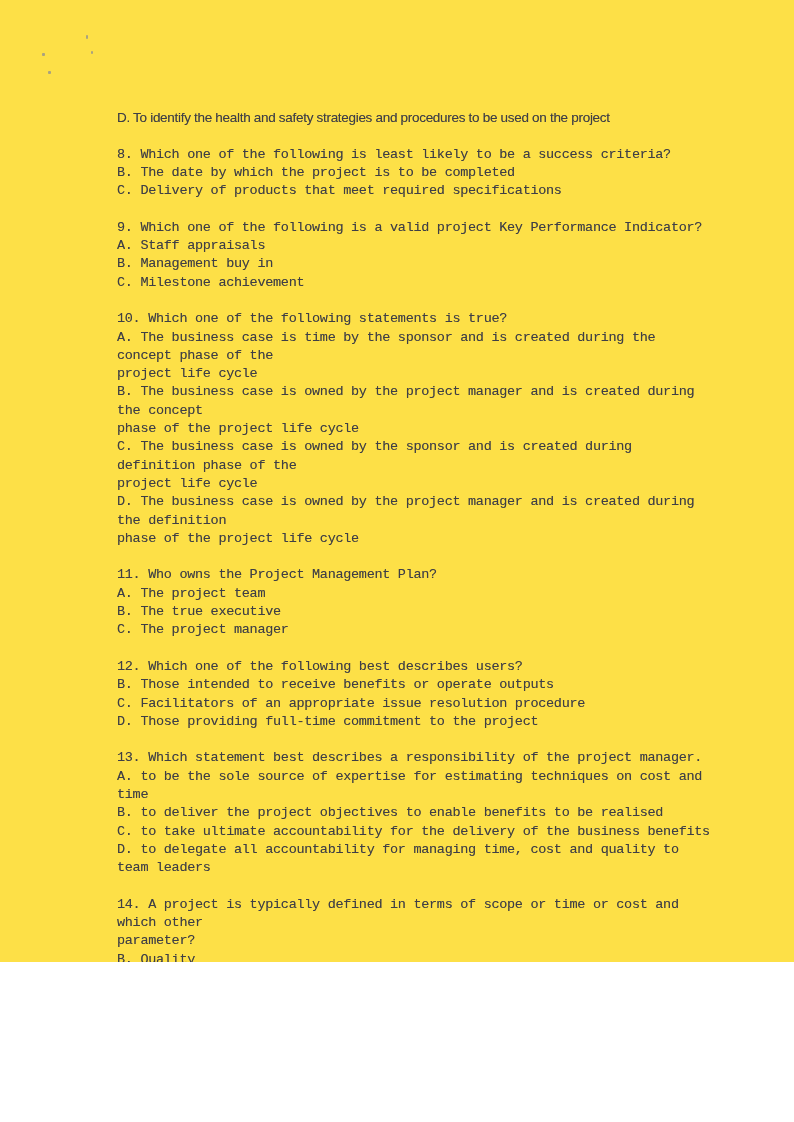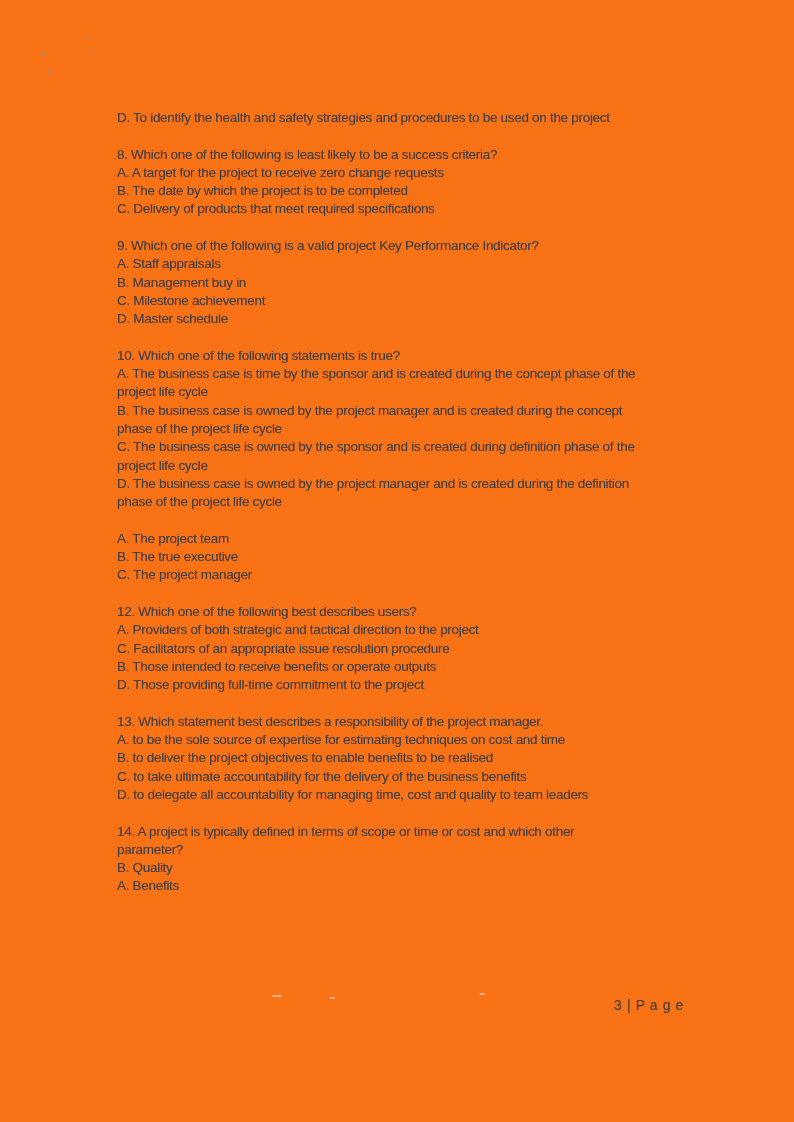--- a/index.html
+++ b/index.html
@@ -3,22 +3,22 @@
 <meta charset="utf-8">
 <style>
   html, body {
     margin: 0;
     padding: 0;
     background: #ffffff;
   }
   .page {
     position: relative;
     width: 794px;
-    height: 1122px;
-    background: #f97316;
+    height: 962px;
+    background: #fde047;
     font-family: "Liberation Sans", sans-serif;
     color: #3f3f46;
     overflow: hidden;
   }
   .content {
     position: absolute;
     left: 117px;
     top: 109px;
     width: 600px;
   }
@@ -28,20 +28,21 @@
     line-height: 18.3px;
     letter-spacing: -0.3px;
     white-space: pre-wrap;
     text-shadow: 0 0 0.5px rgba(63,63,70,0.45);
   }
   .orphan-line {
     margin-bottom: 18.3px;
   }
   .question-block {
     margin-bottom: 18.3px;
+    font-family: Liberation Mono, monospace;
   }
   .footer {
     position: absolute;
     top: 997px;
     right: 110px;
     font-size: 14px;
     letter-spacing: 0.6px;
     color: #3f3f46;
     text-shadow: 0 0 0.5px rgba(63,63,70,0.4);
   }
@@ -64,52 +65,50 @@
   <div class="speck speck-faint" style="left:272px; top:995px; width:10px; height:2px;"></div>
   <div class="speck speck-faint" style="left:330px; top:997px; width:5px; height:2px;"></div>
   <div class="speck speck-faint" style="left:479px; top:993px; width:6px; height:2px;"></div>
 
   <div class="content">
     <p class="line orphan-line">D. To identify the health and safety strategies and procedures to be used on the project</p>
 
     <div id="questions">
         <div class="question-block">
           <p class="line">8. Which one of the following is least likely to be a success criteria?</p>
-          <p class="line">A. A target for the project to receive zero change requests</p>
           <p class="line">B. The date by which the project is to be completed</p>
           <p class="line">C. Delivery of products that meet required specifications</p>
         </div>
         <div class="question-block">
           <p class="line">9. Which one of the following is a valid project Key Performance Indicator?</p>
           <p class="line">A. Staff appraisals</p>
           <p class="line">B. Management buy in</p>
           <p class="line">C. Milestone achievement</p>
-          <p class="line">D. Master schedule</p>
         </div>
         <div class="question-block">
           <p class="line">10. Which one of the following statements is true?</p>
           <p class="line">A. The business case is time by the sponsor and is created during the concept phase of the
 project life cycle</p>
           <p class="line">B. The business case is owned by the project manager and is created during the concept
 phase of the project life cycle</p>
           <p class="line">C. The business case is owned by the sponsor and is created during definition phase of the
 project life cycle</p>
           <p class="line">D. The business case is owned by the project manager and is created during the definition
 phase of the project life cycle</p>
         </div>
         <div class="question-block">
+          <p class="line">11. Who owns the Project Management Plan?</p>
           <p class="line">A. The project team</p>
           <p class="line">B. The true executive</p>
           <p class="line">C. The project manager</p>
         </div>
         <div class="question-block">
           <p class="line">12. Which one of the following best describes users?</p>
-          <p class="line">A. Providers of both strategic and tactical direction to the project</p>
+          <p class="line">B. Those intended to receive benefits or operate outputs</p>
           <p class="line">C. Facilitators of an appropriate issue resolution procedure</p>
-          <p class="line">B. Those intended to receive benefits or operate outputs</p>
           <p class="line">D. Those providing full-time commitment to the project</p>
         </div>
         <div class="question-block">
           <p class="line">13. Which statement best describes a responsibility of the project manager.</p>
           <p class="line">A. to be the sole source of expertise for estimating techniques on cost and time</p>
           <p class="line">B. to deliver the project objectives to enable benefits to be realised</p>
           <p class="line">C. to take ultimate accountability for the delivery of the business benefits</p>
           <p class="line">D. to delegate all accountability for managing time, cost and quality to team leaders</p>
         </div>
         <div class="question-block">

